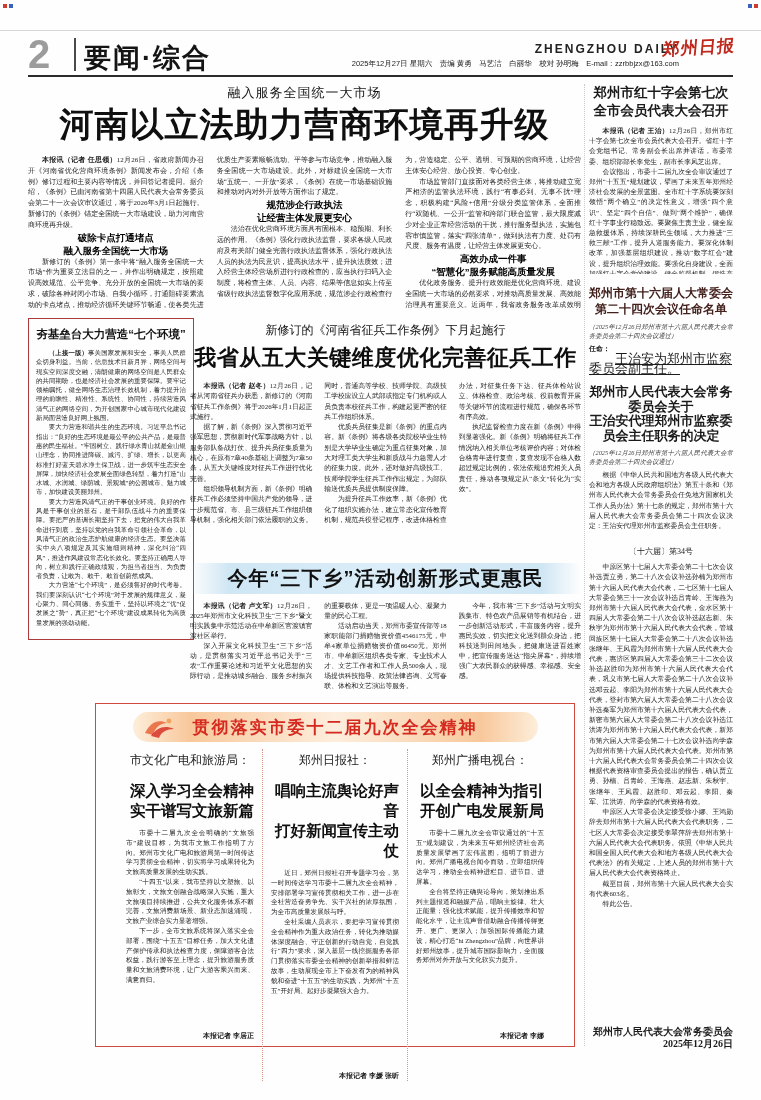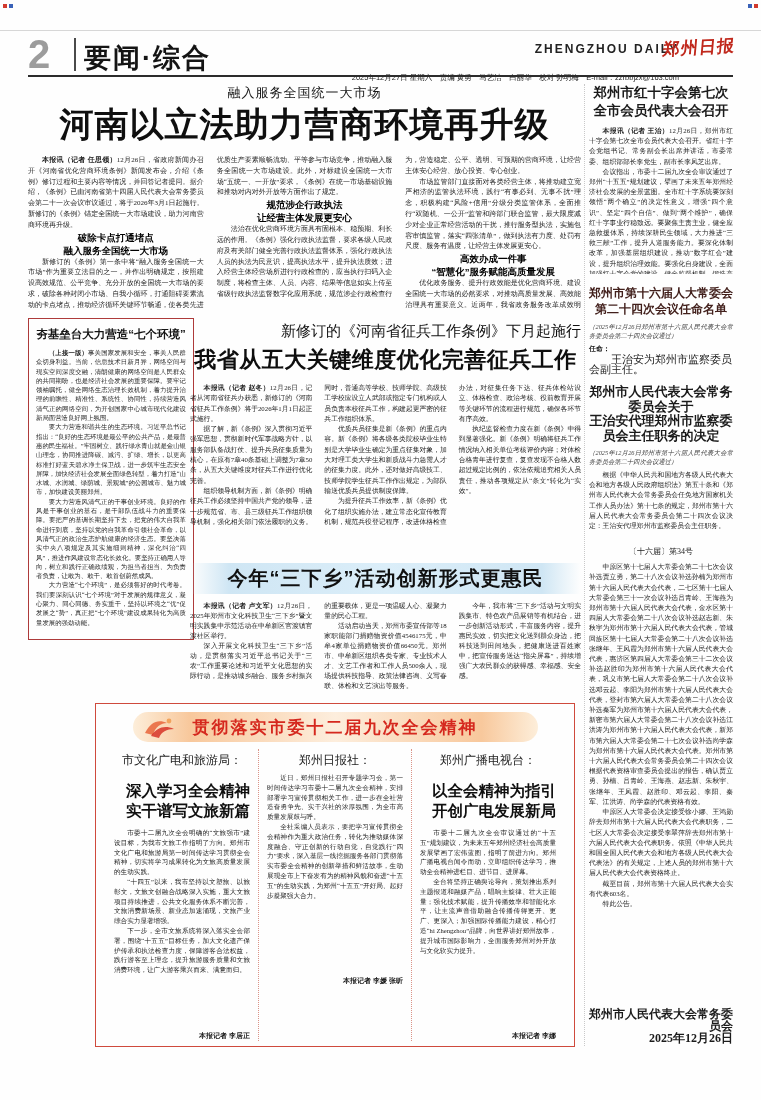--- a/index.html
+++ b/index.html
@@ -8,21 +8,21 @@
   .sans{font-family:"Liberation Sans","DejaVu Sans",sans-serif;}
   .regmark{position:absolute;width:4px;height:4px;}
   .topline{position:absolute;left:0;right:0;top:30px;border-top:1px solid #d7d7d7;}
 
   
   .pagenum{position:absolute;left:28px;top:34px;font-size:40px;line-height:40px;font-weight:bold;color:#9c9c9c;}
   .pn-divider{position:absolute;left:74px;top:38px;width:2px;height:33px;background:#4a4a4a;}
   .section-title{position:absolute;left:84px;top:40px;font-size:27px;font-weight:bold;color:#141414;letter-spacing:2px;}
   .mast-right{position:absolute;right:82px;top:42px;text-align:right;}
   .mast-en{font-size:12px;font-weight:bold;letter-spacing:2px;color:#222;}
-  .mast-date{font-size:7.5px;color:#222;margin-top:17px;}
+  .mast-date{font-size:7.5px;color:#222;margin-top:3px;}
   .logo{position:absolute;right:26px;top:36px;font-size:17px;font-weight:bold;color:#c0281c;
         transform:skewX(-8deg) rotate(-3deg);letter-spacing:1px;}
   .header-rule{position:absolute;left:28px;right:28px;top:75px;border-top:2px solid #2c2c2c;}
 
   
   .jp p{text-indent:2em;margin:0;}
   .lead-in{font-weight:bold;}
 
   
   .lead{position:absolute;left:28px;top:84px;width:553px;}
@@ -36,36 +36,36 @@
 
   
   .box7{position:absolute;left:28px;top:318px;width:166px;height:322px;border:1px solid #ad3a3a;
         box-sizing:border-box;padding:8px 7px;overflow:hidden;}
   .box7-title{font-family:"Liberation Sans","DejaVu Sans",sans-serif;font-weight:bold;font-size:11.5px;
               text-align:center;color:#141414;margin-bottom:6px;}
   .box7-body{font-size:6.4px;line-height:9.3px;text-align:justify;color:#262626;}
 
   
   .consc{position:absolute;left:190px;top:322px;width:391px;}
-  .consc-kicker{text-align:right;font-size:15px;color:#111;}
+  .consc-kicker{text-align:center;font-size:12px;color:#111;}
   .consc-headline{text-align:center;font-weight:900;font-size:22px;color:#0e0e0e;margin-top:4px;letter-spacing:0.5px;}
   .consc-body{margin-top:8px;column-count:3;column-gap:12px;height:168px;overflow:hidden;
               font-size:6.8px;line-height:10.3px;text-align:justify;}
 
   
   .sxx{position:absolute;left:190px;top:563px;width:391px;}
   .sxx-band{height:31px;display:flex;align-items:center;justify-content:center;
             background:linear-gradient(90deg,rgba(207,230,244,0) 0%,#cfe6f4 10%,#dbeef9 50%,#cfe6f4 90%,rgba(207,230,244,0) 100%);}
   .sxx-headline{font-family:"Liberation Sans","DejaVu Sans",sans-serif;font-weight:900;font-size:20px;color:#101010;letter-spacing:1px;}
   .sxx-body{margin-top:7px;column-count:3;column-gap:12px;height:92px;overflow:hidden;
             font-size:6.8px;line-height:10px;text-align:justify;}
 
   
   .plenum{position:absolute;left:95px;top:703px;width:480px;height:344px;border:1.5px solid #cf4a3d;
-          box-sizing:border-box;padding:7px 10px;}
+          box-sizing:border-box;padding:7px 22px;}
   .plenum-banner{width:405px;height:30px;margin:1px auto 7px;position:relative;border-radius:15px;
           display:flex;align-items:center;justify-content:center;
           background:linear-gradient(90deg,#fdeeda,#f8c89c 14%,#fdeedd 50%,#f8c89c 86%,#fdeeda);}
   .plenum-banner-title{color:#d5281e;font-weight:900;font-size:17px;letter-spacing:2px;}
   .banner-icon{position:absolute;left:10px;top:3px;}
   .plenum-cols{display:flex;}
   .pcol{flex:1;padding:0 8px;min-width:0;}
   .pcol + .pcol{border-left:1px dotted #da9387;}
   .pcol-org{text-align:center;font-size:12px;color:#222;margin:3px 0 4px;font-family:Liberation Serif, serif;}
   .pcol-headline{text-align:right;font-weight:900;font-size:15.5px;line-height:20px;color:#0f0f0f;margin-bottom:7px;margin-top:12px;}
@@ -74,27 +74,27 @@
 
   
   .sidebar{position:absolute;left:589px;top:84px;width:144px;}
   .sb-title{font-family:"Liberation Sans","DejaVu Sans",sans-serif;font-weight:bold;text-align:center;color:#1a1a1a;}
   .rc-title{font-size:13.5px;line-height:18px;}
   .rc-body{margin-top:6px;font-size:6.8px;line-height:10.2px;text-align:justify;height:148px;overflow:hidden;}
   .sb-gap{height:11px;}
   .ap-title{font-size:12px;line-height:16px;color:#42201c;}
   .note{font-size:6.3px;line-height:9px;color:#3c3c3c;font-style:italic;margin:5px 0 4px;text-align:justify;}
   .ap-label{font-weight:bold;font-size:7px;font-family:"Liberation Sans","DejaVu Sans",sans-serif;}
-  .ap-item{font-size:11px;line-height:10px;text-indent:2em;}
+  .ap-item{font-size:13px;line-height:10px;text-indent:2em;text-decoration:underline;}
   .dc-title{font-size:13px;line-height:14.5px;}
   .dc-body{font-size:6.8px;line-height:10.2px;text-align:justify;margin-top:2px;}
   .nt-title{font-size:13px;line-height:16px;}
   .nt-number{text-align:center;font-size:8px;margin:4px 0 5px;}
   .nt-body{font-size:6.8px;line-height:10.2px;text-align:justify;height:440px;overflow:hidden;}
-  .nt-sign{text-align:right;font-size:12px;font-weight:bold;margin-top:6px;line-height:12px;}
+  .nt-sign{text-align:right;font-size:10px;font-weight:bold;margin-top:24px;line-height:12px;}
 </style>
 </head>
 <body>
 
 <div id="page">
 
   <div class="regmark" style="left:3px;top:4px;background:#d23a2e;"></div>
   <div class="regmark" style="left:9px;top:4px;background:#3a62b8;"></div>
   <div class="regmark" style="right:9px;top:4px;background:#3a62b8;"></div>
   <div class="regmark" style="right:3px;top:4px;background:#d23a2e;"></div>
@@ -180,20 +180,21 @@
         <div class="pcol-headline sans"><span>深入学习全会精神</span><br><span>实干谱写文旅新篇</span></div>
         <div class="pcol-body jp">
           <p>市委十二届九次全会明确的“文旅强市”建设目标，为我市文旅工作指明了方向。郑州市文化广电和旅游局第一时间传达学习贯彻全会精神，切实将学习成果转化为文旅高质量发展的生动实践。</p>
           <p>“十四五”以来，我市坚持以文塑旅、以旅彰文，文旅文创融合战略深入实施，重大文旅项目持续推进，公共文化服务体系不断完善，文旅消费新场景、新业态加速涌现，文旅产业综合实力显著增强。</p>
           <p>下一步，全市文旅系统将深入落实全会部署，围绕“十五五”目标任务，加大文化遗产保护传承和执法检查力度，保障游客合法权益，践行游客至上理念，提升旅游服务质量和文旅消费环境，让广大游客乘兴而来、满意而归。</p>
         </div>
         <div class="pcol-byline sans">本报记者 李居正</div>
       </div>
       <div class="pcol">
         <div class="pcol-org sans">郑州日报社：</div>
+        <div class="pcol-headline sans"><span>唱响主流舆论好声音</span><br><span>打好新闻宣传主动仗</span></div>
         <div class="pcol-body jp">
           <p>近日，郑州日报社召开专题学习会，第一时间传达学习市委十二届九次全会精神，安排部署学习宣传贯彻相关工作，进一步在全社营造奋勇争先、实干兴社的浓厚氛围，为全市高质量发展鼓与呼。</p>
           <p>全社采编人员表示，要把学习宣传贯彻全会精神作为重大政治任务，转化为推动媒体深度融合、守正创新的行动自觉，自觉践行“四力”要求，深入基层一线挖掘服务各部门贯彻落实市委全会精神的创新举措和鲜活故事，生动展现全市上下奋发有为的精神风貌和奋进“十五五”的生动实践，为郑州“十五五”开好局、起好步凝聚强大合力。</p>
         </div>
         <div class="pcol-byline sans">本报记者 李媛 张昕</div>
       </div>
       <div class="pcol">
         <div class="pcol-org sans">郑州广播电视台：</div>
         <div class="pcol-headline sans"><span>以全会精神为指引</span><br><span>开创广电发展新局</span></div>
         <div class="pcol-body jp">

